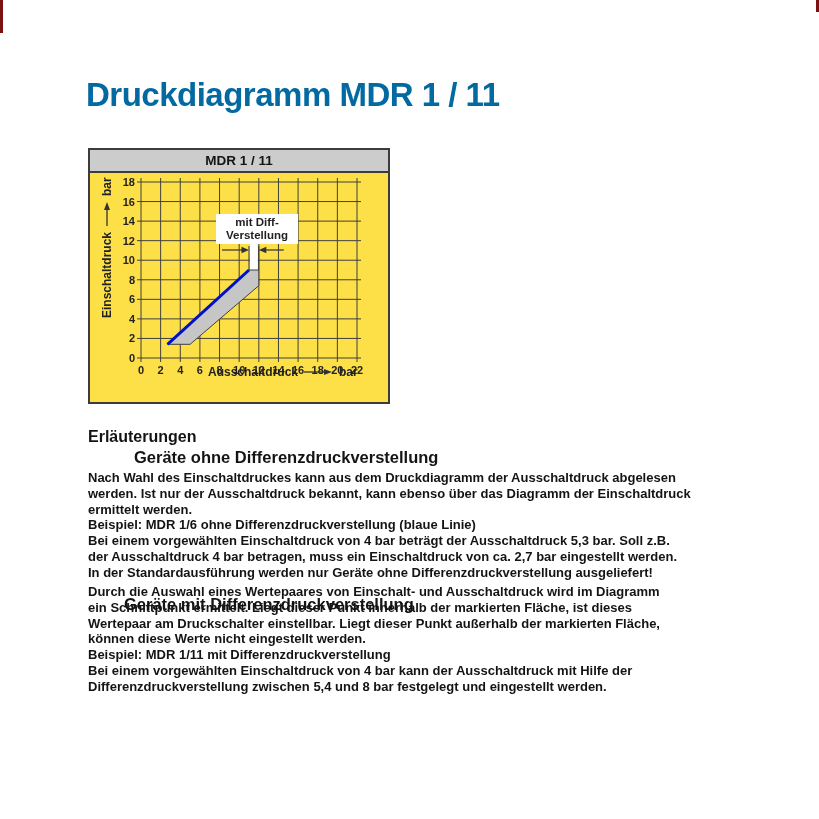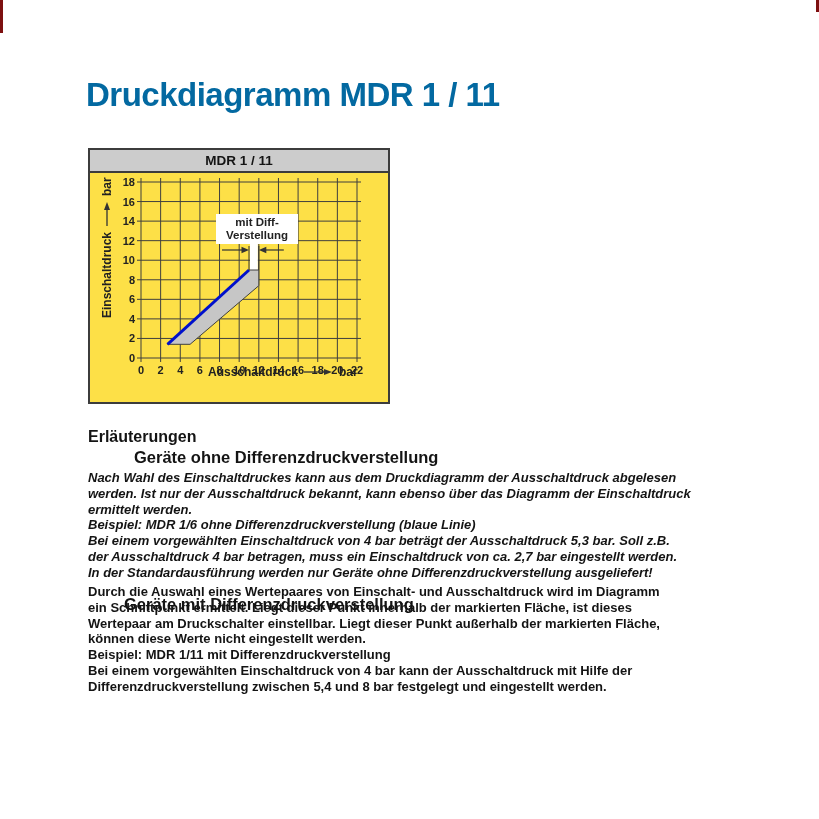--- a/index.html
+++ b/index.html
@@ -21,21 +21,21 @@
     height:21px;background:#cccccc;border-bottom:2px solid #3c3c3c;
     text-align:center;line-height:21px;font-size:13.5px;font-weight:bold;color:#141414;
   }
   #chart-svg{display:block;}
   #chart-svg text{font-family:"Liberation Sans",sans-serif;font-weight:bold;fill:#222;}
   
   .h-erl{left:88px;top:428px;font-size:16px;font-weight:bold;color:#141414;}
   .h-sub{font-size:16.5px;font-weight:bold;color:#141414;}
   .para{font-size:13px;line-height:15.8px;font-weight:bold;color:#141414;white-space:pre;}
   #sub1{left:100px;top:448px;margin-left:34px;}
-  #para1{left:88px;top:470px;font-style:italic;}
+  #para1{left:88px;top:470px;}
   #sub2{left:88px;top:595px;margin-left:36px;}
   #para2{left:88px;top:584px;}
   .edge-mark{background:#7d1010;}
 </style>
 </head>
 <body>
 
 <div class="abs edge-mark" style="left:0;top:0;width:3px;height:33px;"></div>
 <div class="abs edge-mark" style="left:816px;top:0;width:3px;height:12px;"></div>
 

